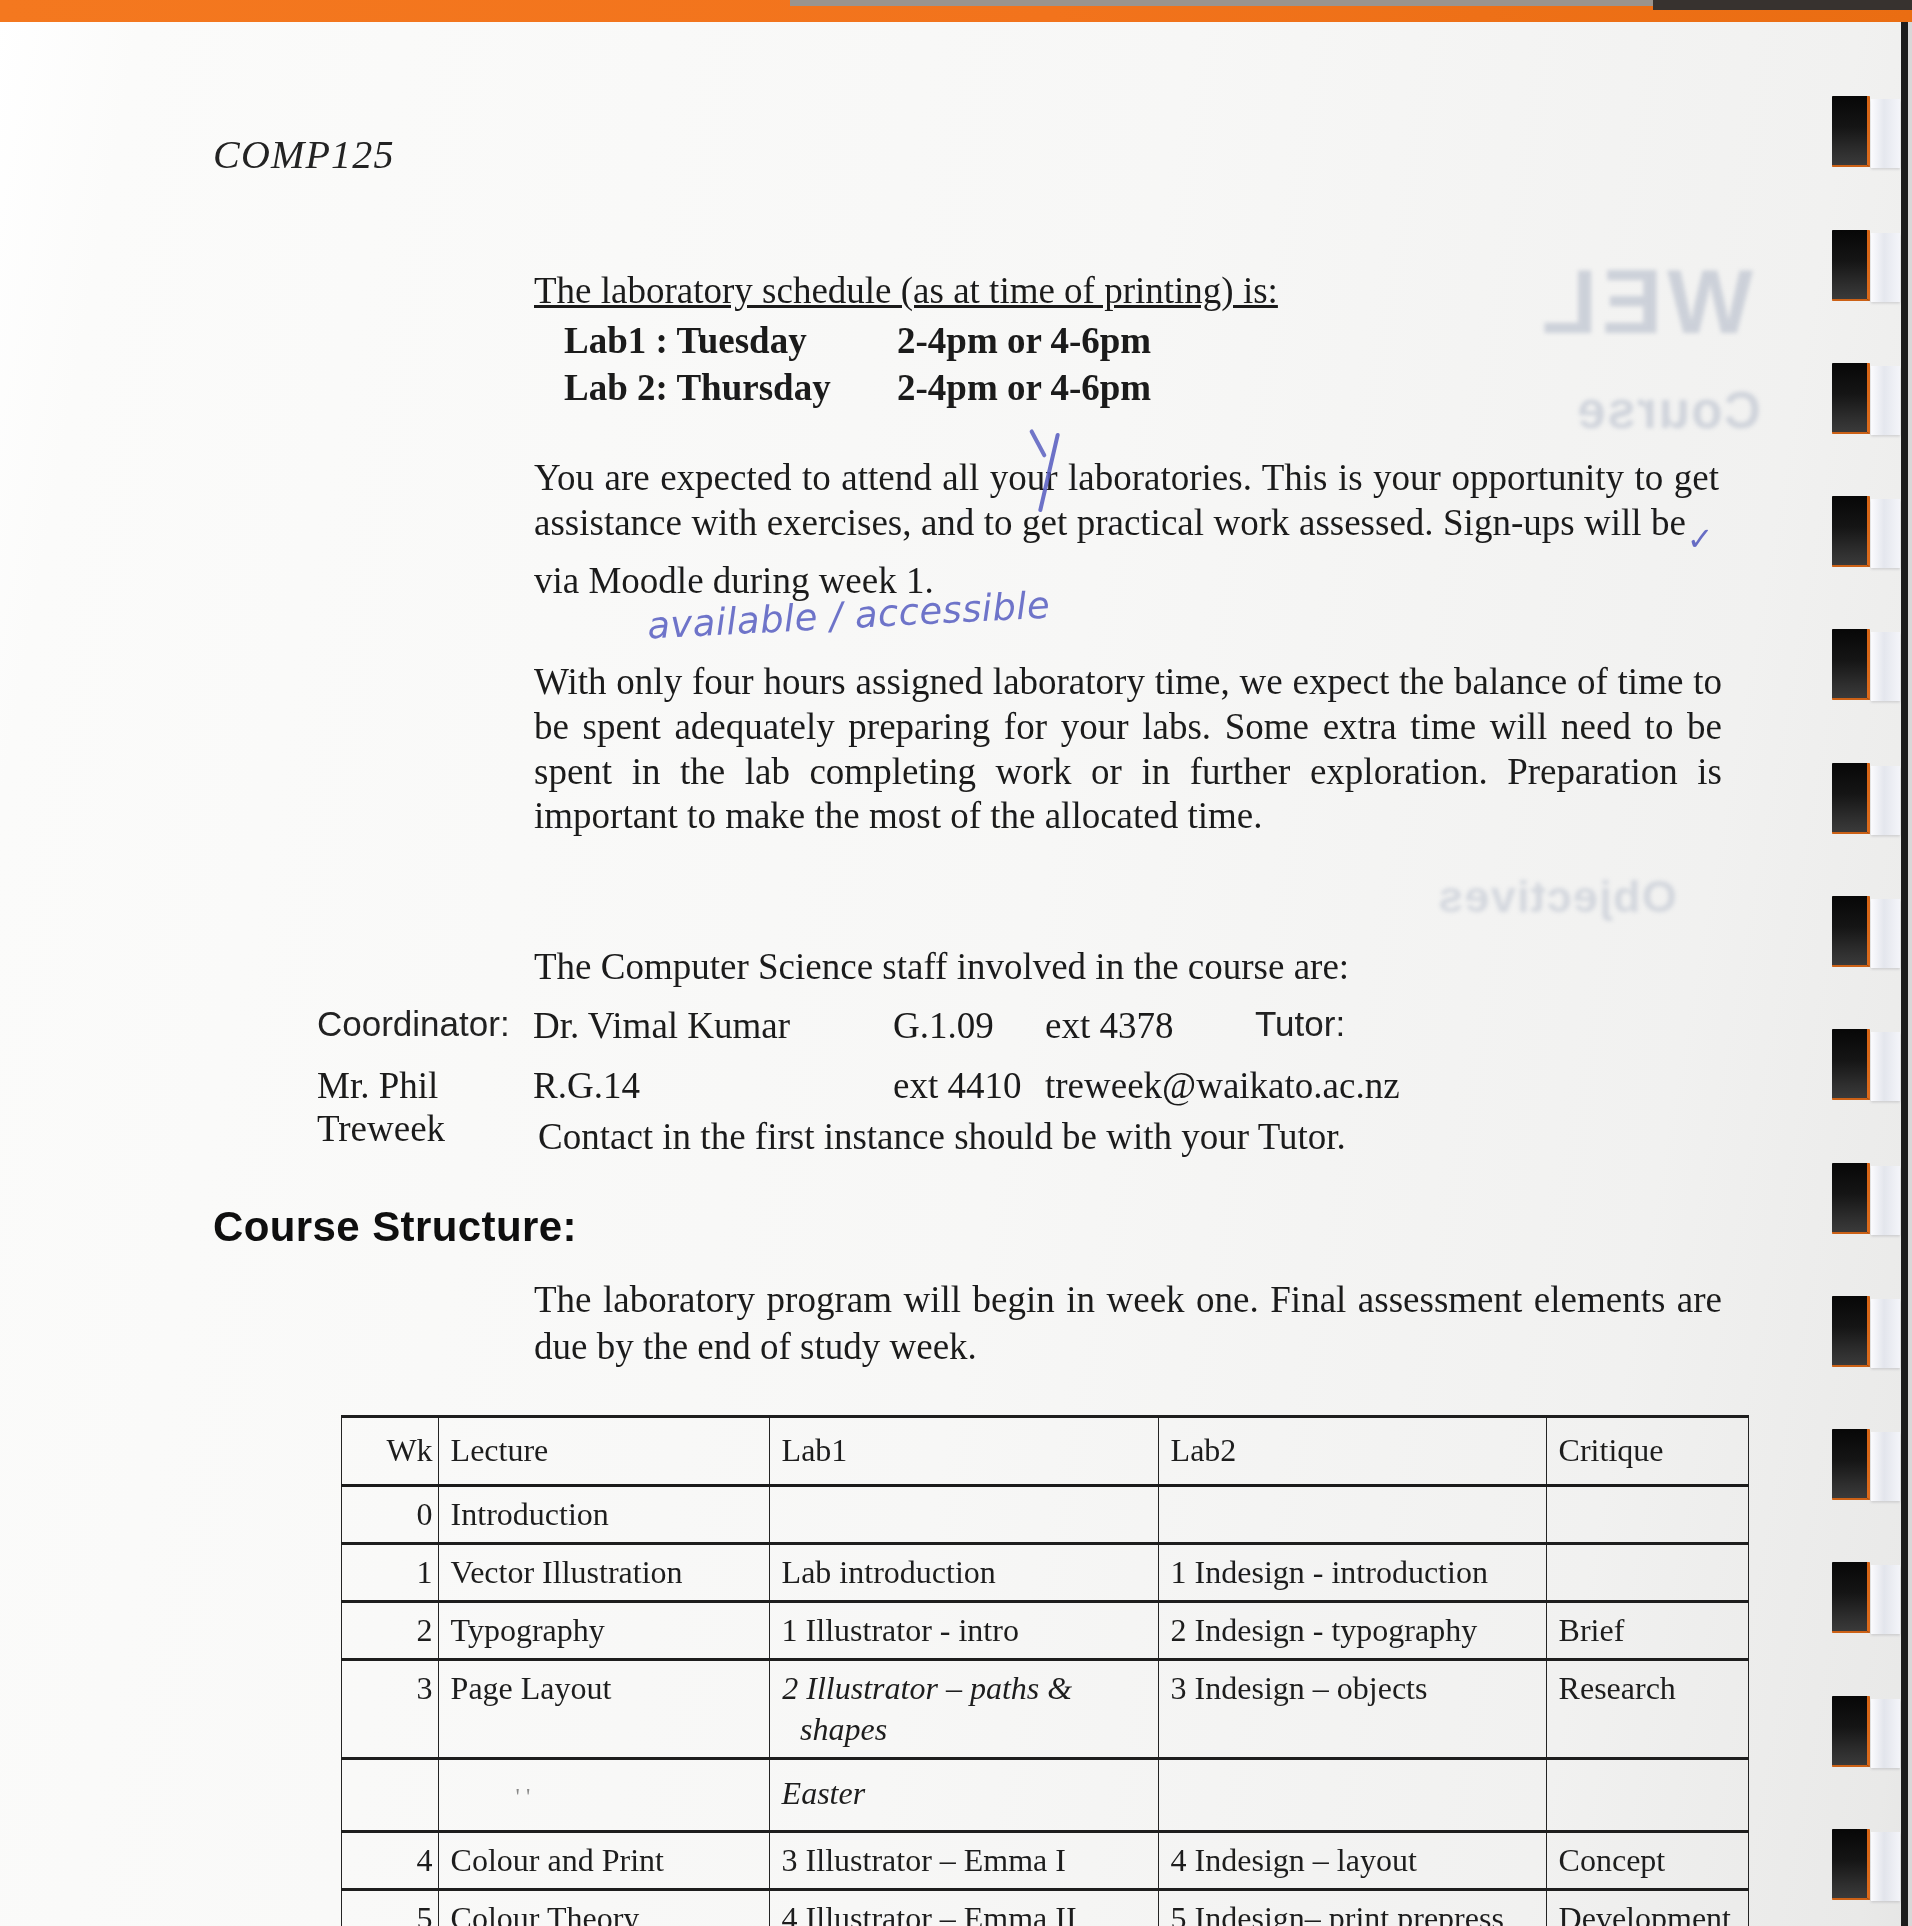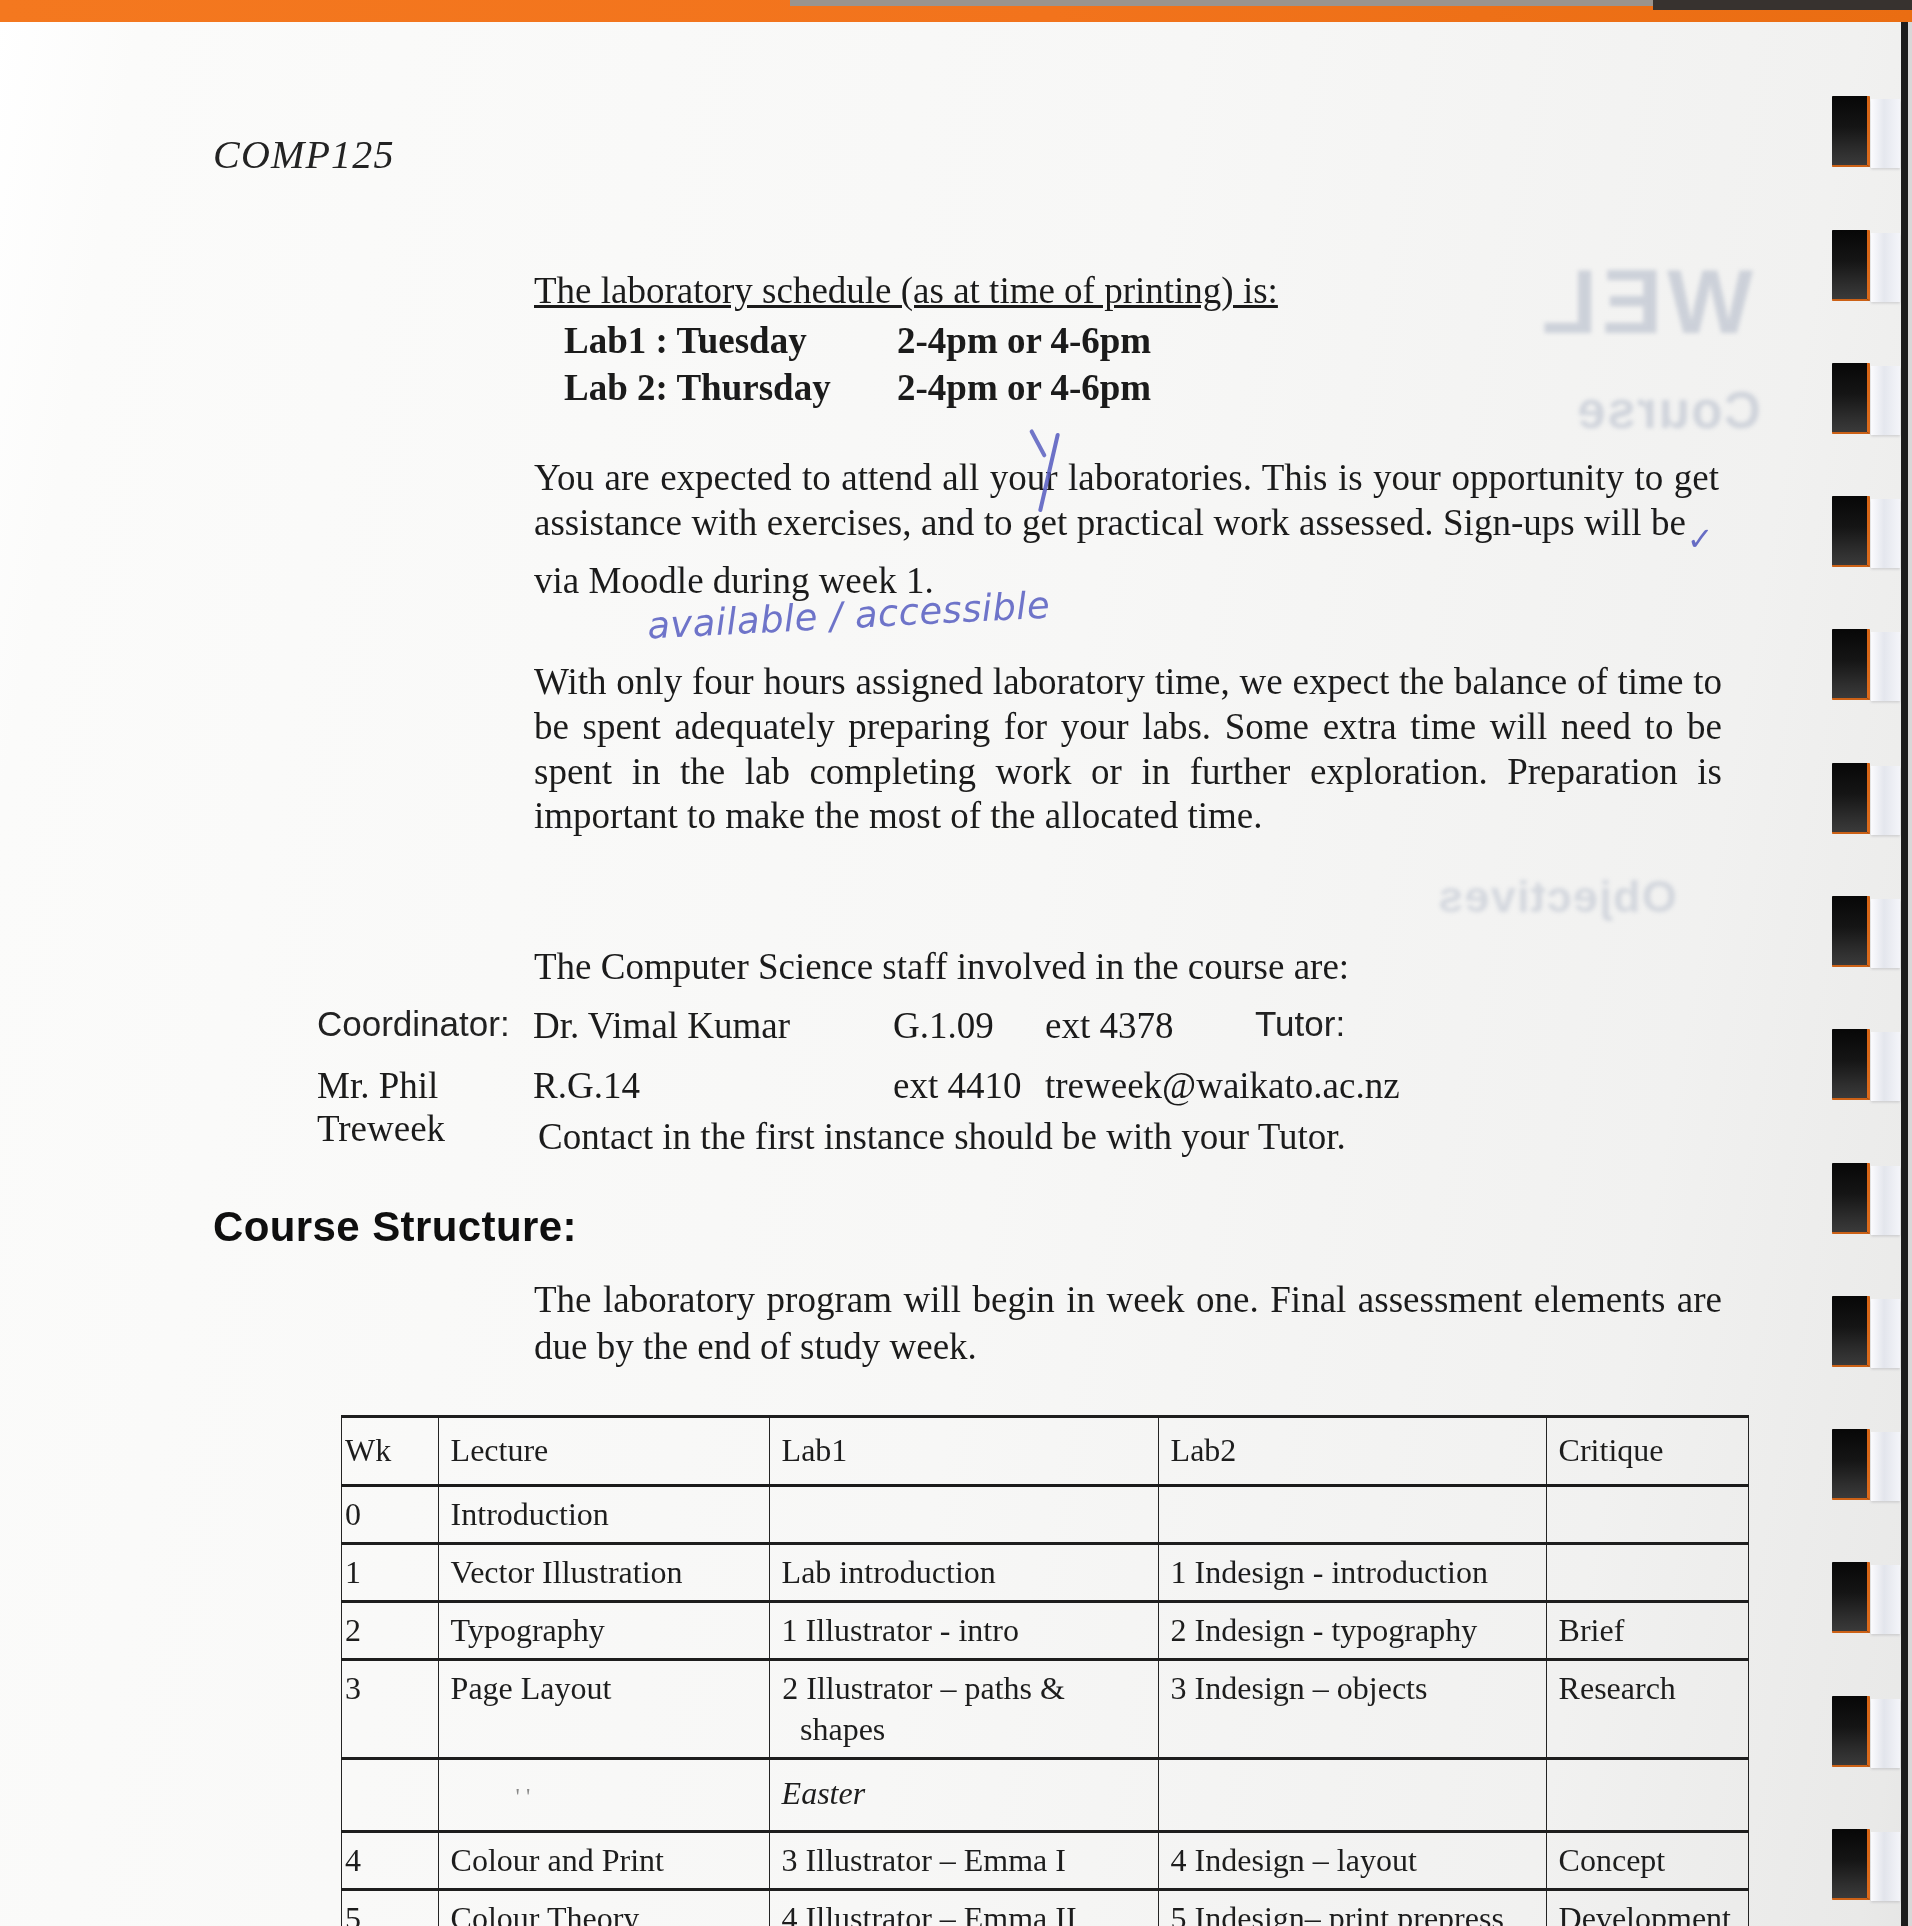--- a/index.html
+++ b/index.html
@@ -70,22 +70,22 @@
   .course-table{position:absolute;left:341px;top:1415px;width:1408px;border-collapse:collapse;
     font-size:32px;line-height:1.3;color:#1d1d1d;}
   .course-table col.c1{width:97px;} .course-table col.c2{width:331px;}
   .course-table col.c3{width:389px;} .course-table col.c4{width:388px;}
   .course-table th,.course-table td{border-left:1.5px solid #242424;border-right:1.5px solid #242424;
     border-bottom:3.5px solid #1e1e1e;border-top:none;vertical-align:top;
     padding:7px 5.4px 6.2px 11.6px;font-weight:normal;text-align:left;
     white-space:pre-wrap;}
   .course-table{border:1.5px solid #242424;border-top:3.1px solid #1e1e1e;}
   .course-table th{padding-top:11.6px;padding-bottom:13px;border-bottom:3.9px solid #1a1a1a;}
-  .course-table .c-wk{text-align:left;padding-left:3.1px;white-space:normal;}
-  .course-table td.wrap{padding-left:30px;text-indent:-17.7px;}
+  .course-table .c-wk{text-align:right;padding-left:3.1px;white-space:normal;}
+  .course-table td.wrap{padding-left:30px;text-indent:-17.7px;font-style:italic;}
   .course-table tr.row-special td{padding-top:13px;padding-bottom:15.4px;}
   .course-table .italic{font-style:italic;}
   .stray-mark{opacity:.5;font-size:24px;letter-spacing:6.2px;padding-left:65px;display:inline-block;}
 </style>
 </head>
 <body>
 
 <div class="page">
 
   <div class="ghost ghost-wel">WEL</div>

